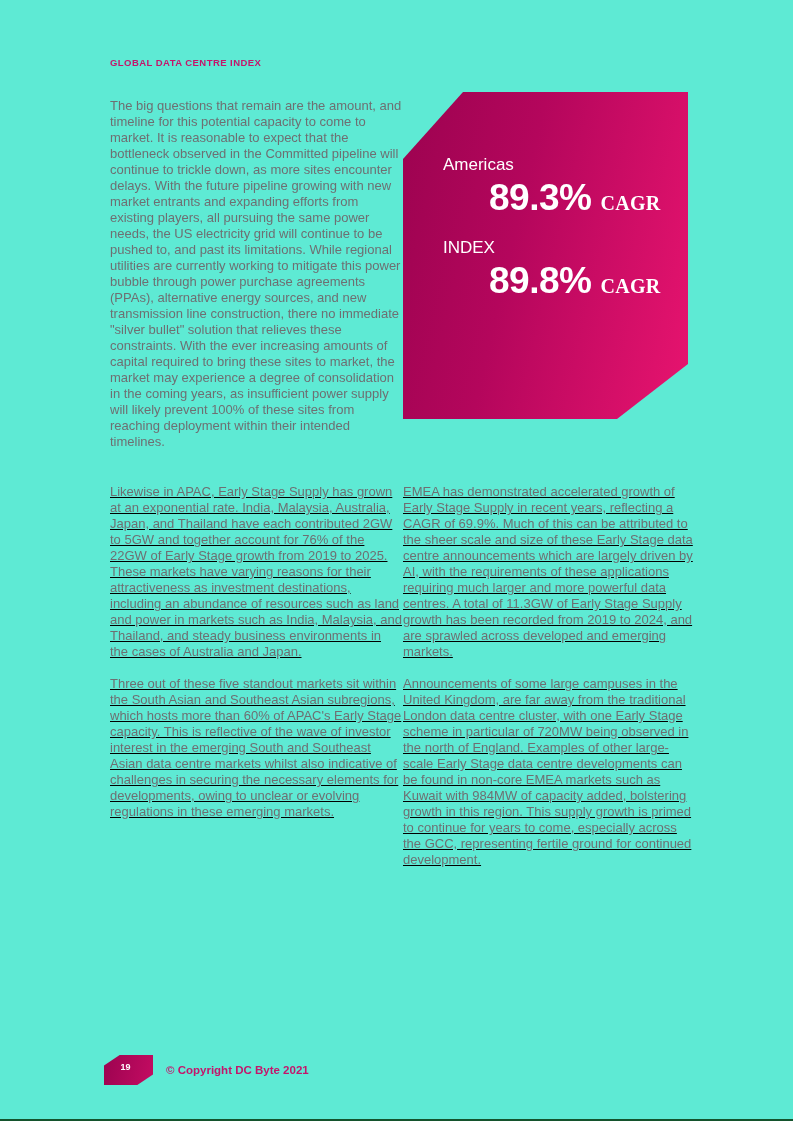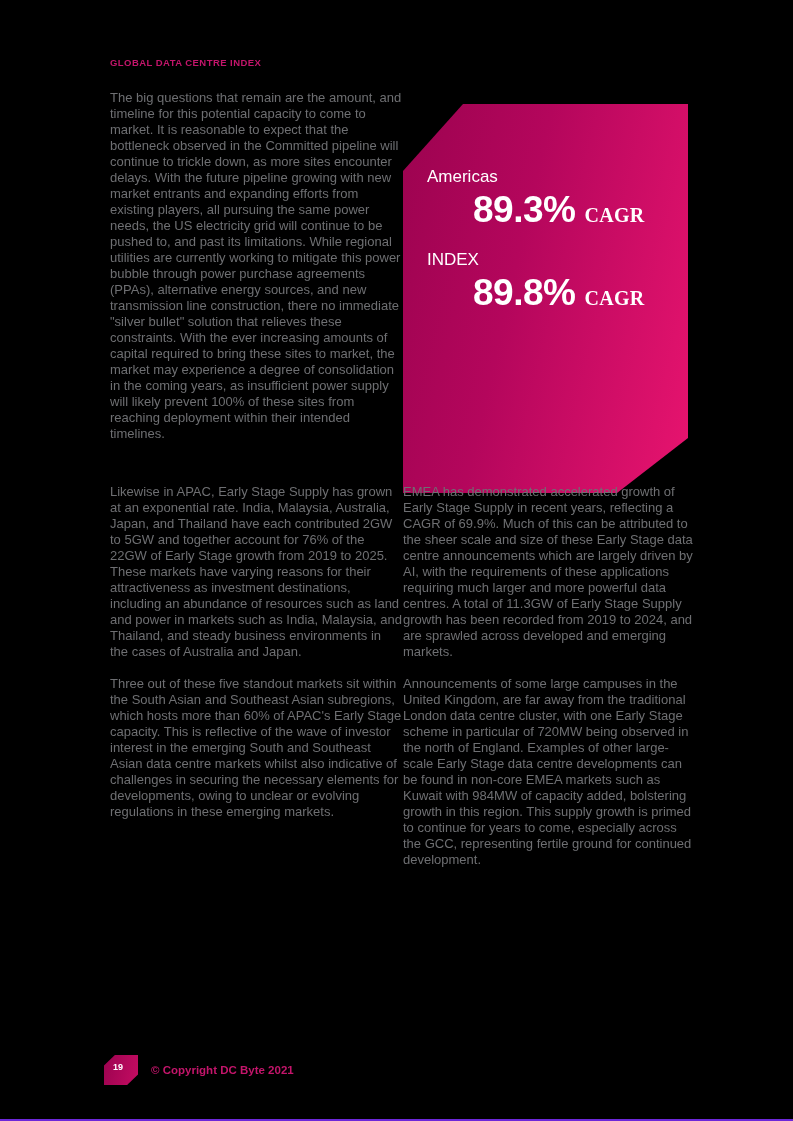--- a/index.html
+++ b/index.html
@@ -1,55 +1,55 @@
 <!DOCTYPE html>
 <html><head>
 <meta charset="utf-8">
 <style>
   html, body { margin: 0; padding: 0; background: #ffffff; }
   .page {
     position: relative;
     width: 793px;
     height: 1121px;
-    background: #000000;
+    background: #5eead4;
     font-family: "Liberation Sans", sans-serif;
     overflow: hidden;
     box-sizing: border-box;
-    border-bottom: 2px solid #6d28d9;
+    border-bottom: 2px solid #14532d;
   }
   .header {
     position: absolute;
     left: 110px;
     top: 57px;
     font-size: 9.5px;
     font-weight: 700;
     letter-spacing: 0.45px;
     color: #c4156b;
   }
   .body-text {
     color: #6e6f72;
     font-size: 13px;
     line-height: 16px;
     margin: 0 0 16px 0;
   }
   .intro {
     position: absolute;
     left: 110px;
-    top: 90px;
+    top: 98px;
     width: 292px;
   }
   .statbox {
     position: absolute;
     left: 403px;
-    top: 104px;
+    top: 92px;
     width: 285px;
-    height: 389px;
+    height: 327px;
     background: linear-gradient(103deg, #9c0350 0%, #b4065c 40%, #e8146f 100%);
     clip-path: polygon(60px 0, 100% 0, 100% calc(100% - 55px), calc(100% - 71px) 100%, 0 100%, 0 67px);
-    padding: 62px 0 0 24px;
+    padding: 62px 0 0 40px;
     box-sizing: border-box;
     color: #ffffff;
   }
   .stat { margin-bottom: 10px; }
   .stat-label {
     font-size: 17px;
     font-weight: 400;
     line-height: 22px;
   }
   .stat-line { line-height: 44px; white-space: nowrap; }
@@ -71,21 +71,21 @@
   .col-right { left: 403px; width: 290px; }
   .footer {
     position: absolute;
     left: 104px;
     top: 1055px;
     display: flex;
     align-items: center;
     gap: 13px;
   }
   .page-badge {
-    width: 34px;
+    width: 49px;
     height: 30px;
     background: linear-gradient(103deg, #9c0350 0%, #c40c62 100%);
     clip-path: polygon(32% 0, 100% 0, 100% 65%, 68% 100%, 0 100%, 0 35%);
     display: flex;
     align-items: center;
     justify-content: center;
     padding: 0 6px 6px 0;
     box-sizing: border-box;
     color: #ffffff;
     font-size: 9px;

